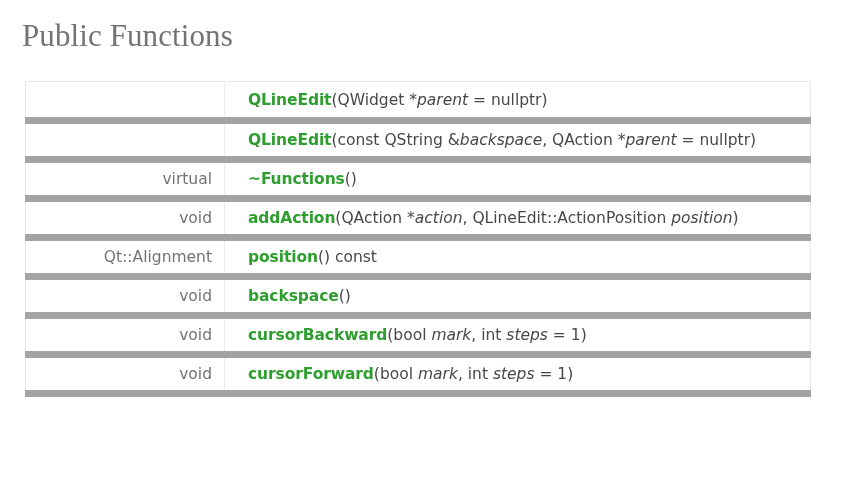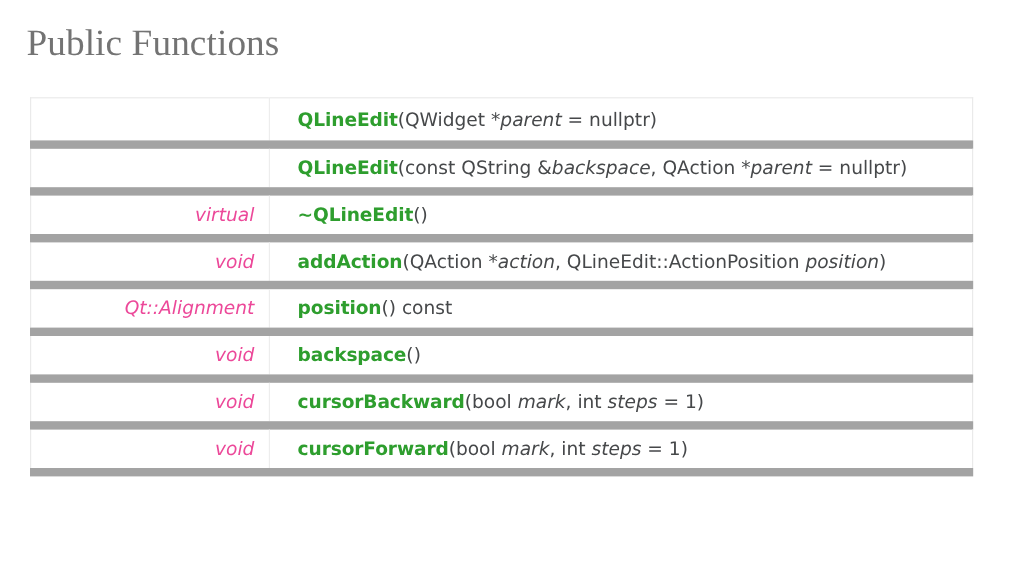--- a/index.html
+++ b/index.html
@@ -86,23 +86,22 @@
   }
 
   .fn-link {
     color: #2e9e2e;
     font-weight: 700;
     text-decoration: none;
     letter-spacing: -0.1px;
   }
 
   .type-link {
-    color: #ec4899;
+    color: #737373;
     text-decoration: none;
-    font-style: italic;
   }
 
   .param {
     font-style: italic;
   }
 
   .sig-rest {
     color: #46484a;
   }
 </style>
@@ -123,21 +122,21 @@
           <tr>
             <td class="type-cell"></td>
             <td class="sig-cell"><span class="fn-link">QLineEdit</span><span class="sig-rest">(QWidget *</span><span class="param">parent</span><span class="sig-rest"> = nullptr)</span></td>
           </tr>
           <tr>
             <td class="type-cell"></td>
             <td class="sig-cell"><span class="fn-link">QLineEdit</span><span class="sig-rest">(const QString &amp;</span><span class="param">backspace</span><span class="sig-rest">, QAction *</span><span class="param">parent</span><span class="sig-rest"> = nullptr)</span></td>
           </tr>
           <tr>
             <td class="type-cell"><span class="type-link">virtual</span></td>
-            <td class="sig-cell"><span class="fn-link">~QLineEdit</span><span class="sig-rest">()</span></td>
+            <td class="sig-cell"><span class="fn-link">~Functions</span><span class="sig-rest">()</span></td>
           </tr>
           <tr>
             <td class="type-cell"><span class="type-link">void</span></td>
             <td class="sig-cell"><span class="fn-link">addAction</span><span class="sig-rest">(QAction *</span><span class="param">action</span><span class="sig-rest">, QLineEdit::ActionPosition </span><span class="param">position</span><span class="sig-rest">)</span></td>
           </tr>
           <tr>
             <td class="type-cell"><span class="type-link">Qt::Alignment</span></td>
             <td class="sig-cell"><span class="fn-link">position</span><span class="sig-rest">() const</span></td>
           </tr>
           <tr>

